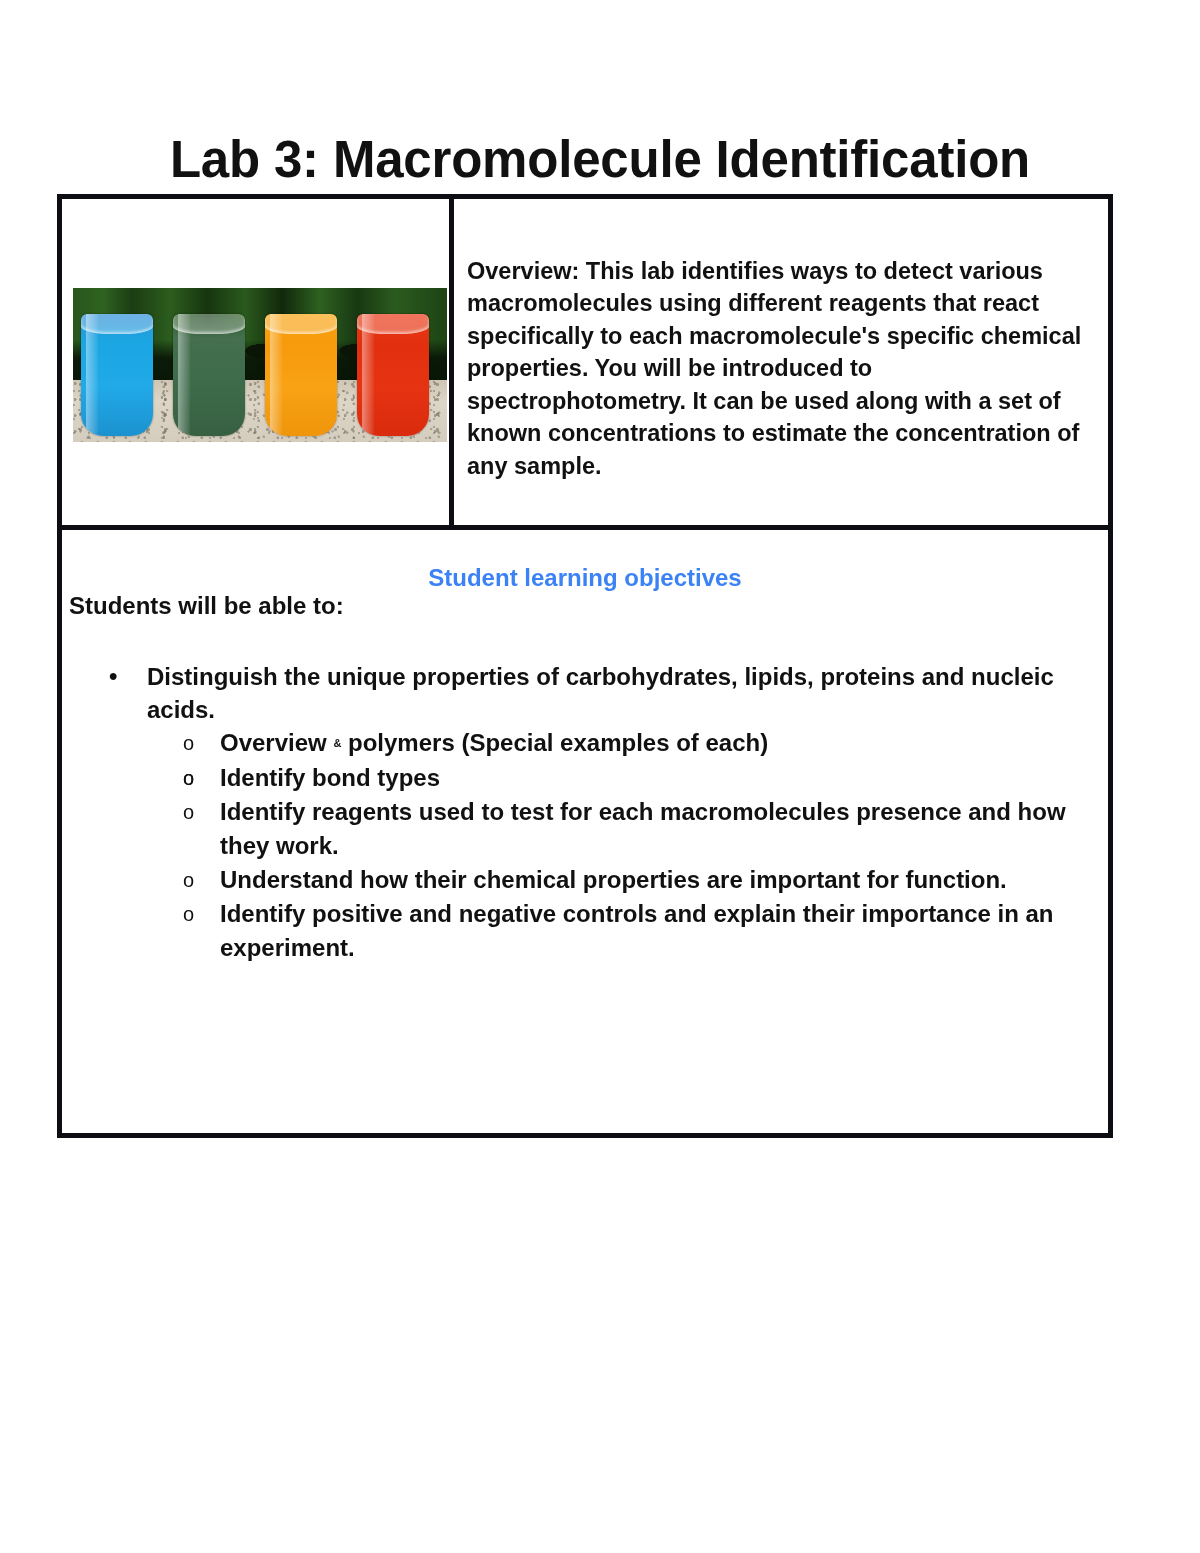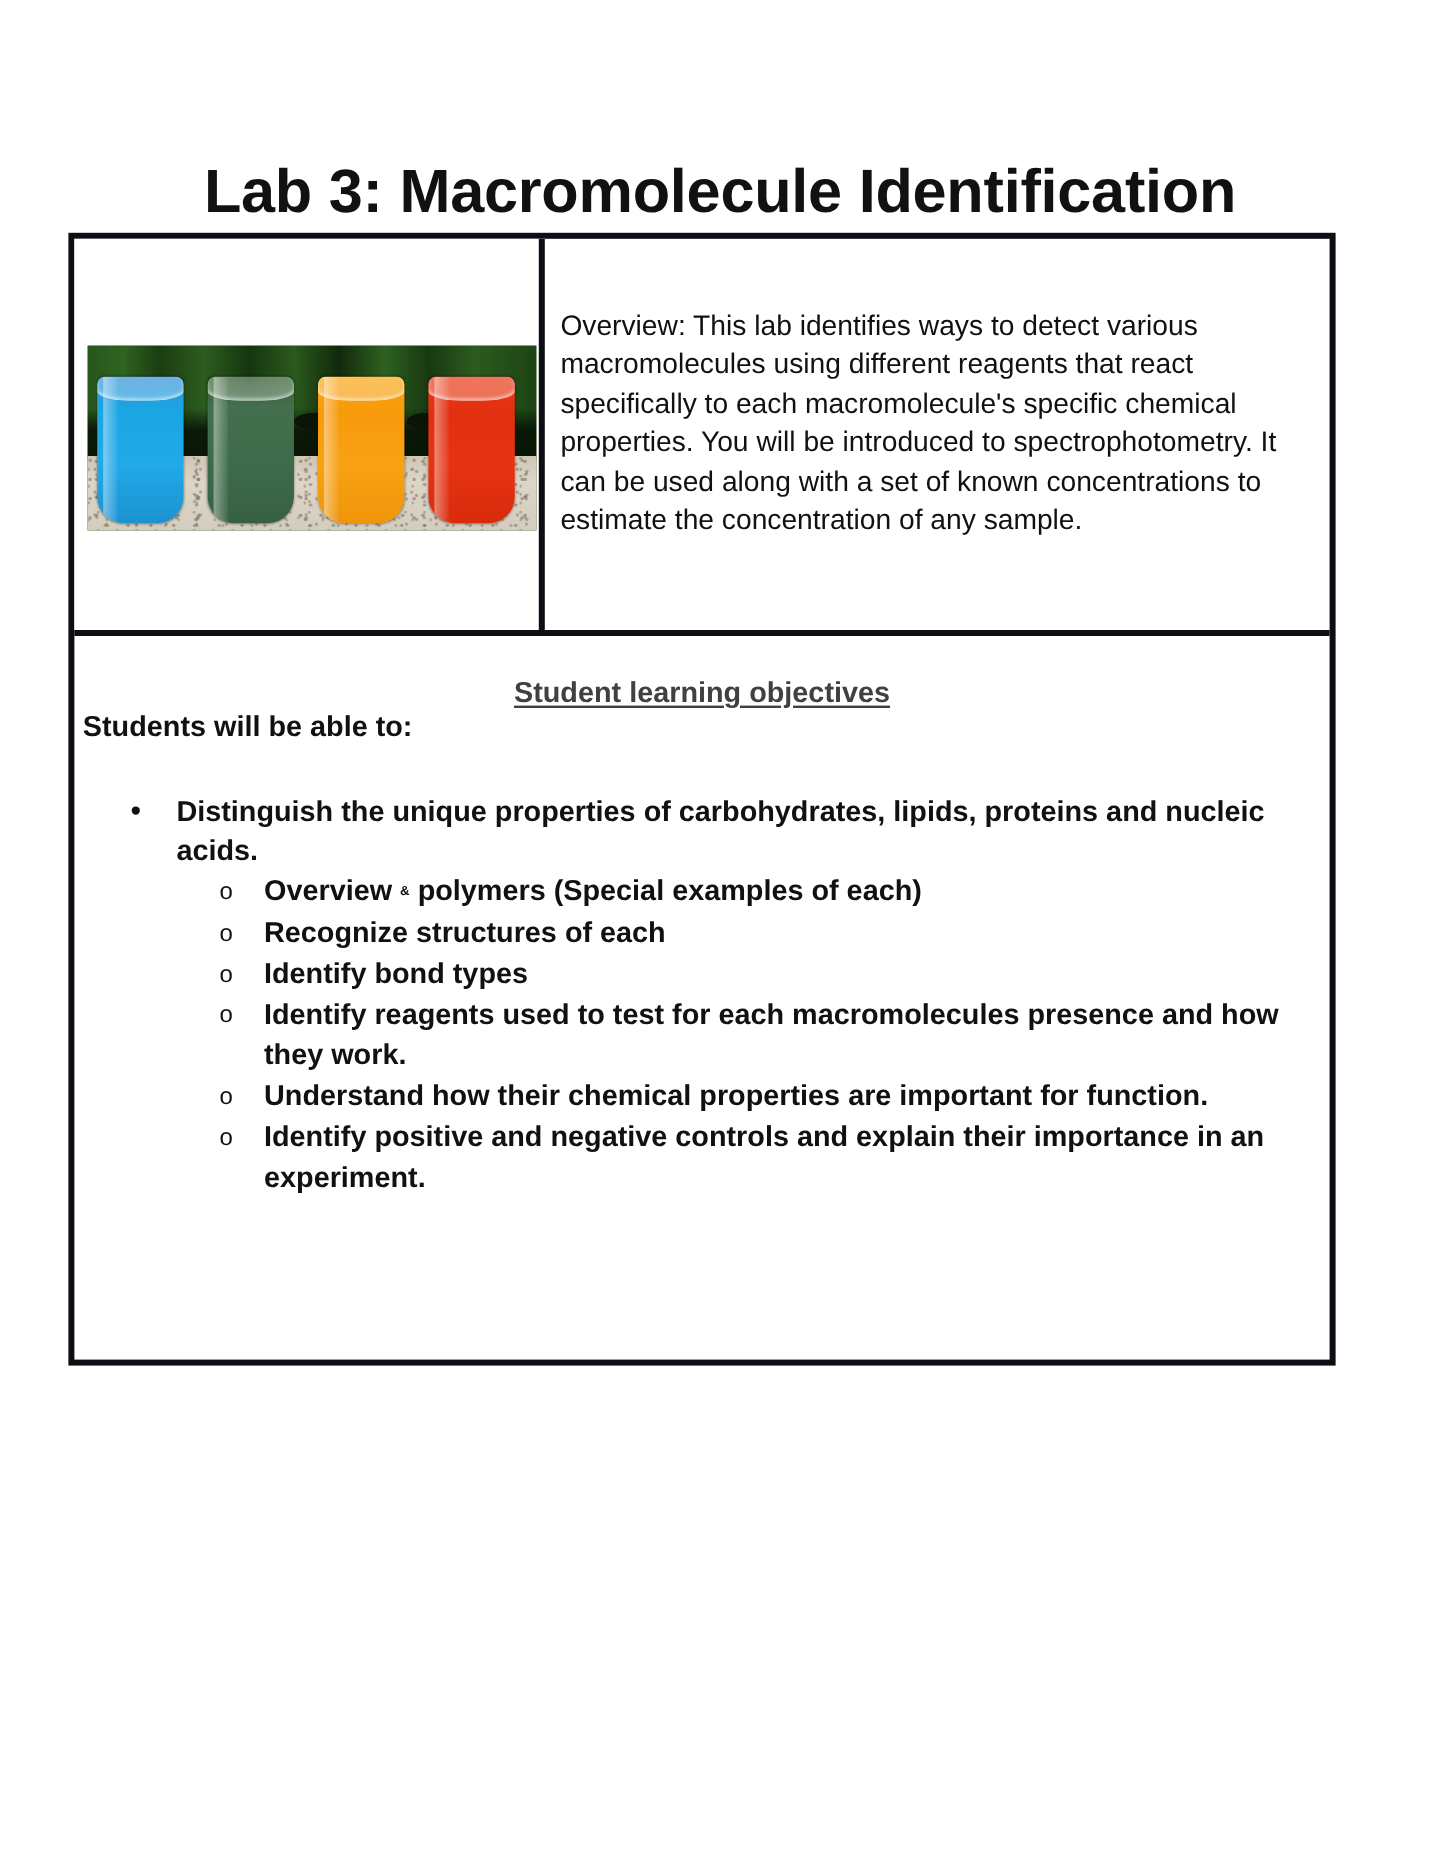--- a/index.html
+++ b/index.html
@@ -63,21 +63,21 @@
     position: relative;
     background: #ffffff;
   }
   .cell-overview {
     flex: 1;
     box-sizing: border-box;
     padding: 32px 14px 10px 13px;
   }
   .overview-text {
     font-size: 23.5px;
-    font-weight: 400;
+    font-weight: 700;
     line-height: 32.6px;
     color: #111111;
   }
 
   
   .tube-photo {
     position: absolute;
     left: 11px;
     top: 89px;
     width: 374px;
@@ -156,24 +156,23 @@
   .row-objectives {
     position: relative;
     padding: 0;
     height: 603px;
     box-sizing: border-box;
   }
   .objectives-heading {
     text-align: center;
     font-size: 24px;
     font-weight: 700;
-    text-decoration: underline;
     text-underline-offset: 3px;
     margin-top: 34px;
-    color: #404040;
+    color: #3b82f6;
   }
   .objectives-lead {
     font-size: 24px;
     font-weight: 700;
     margin-top: 0;
     padding-left: 7px;
     color: #111111;
   }
   .obj-list {
     margin: 0;
@@ -274,21 +273,20 @@
 
           <li class="obj-sub">
             <span class="marker">o</span>
             <span>Overview</span>
             <span class="sym-amp">&amp;</span>
             <span>polymers (Special examples of each)</span>
           </li>
 
           <li class="obj-sub">
             <span class="marker">o</span>
-            <span>Recognize structures of each</span>
           </li>
 
           <li class="obj-sub">
             <span class="marker">o</span>
             <span>Identify bond types</span>
           </li>
 
           <li class="obj-sub">
             <span class="marker">o</span>
             <span>Identify reagents used to test for each macromolecules presence and how they work.</span>

